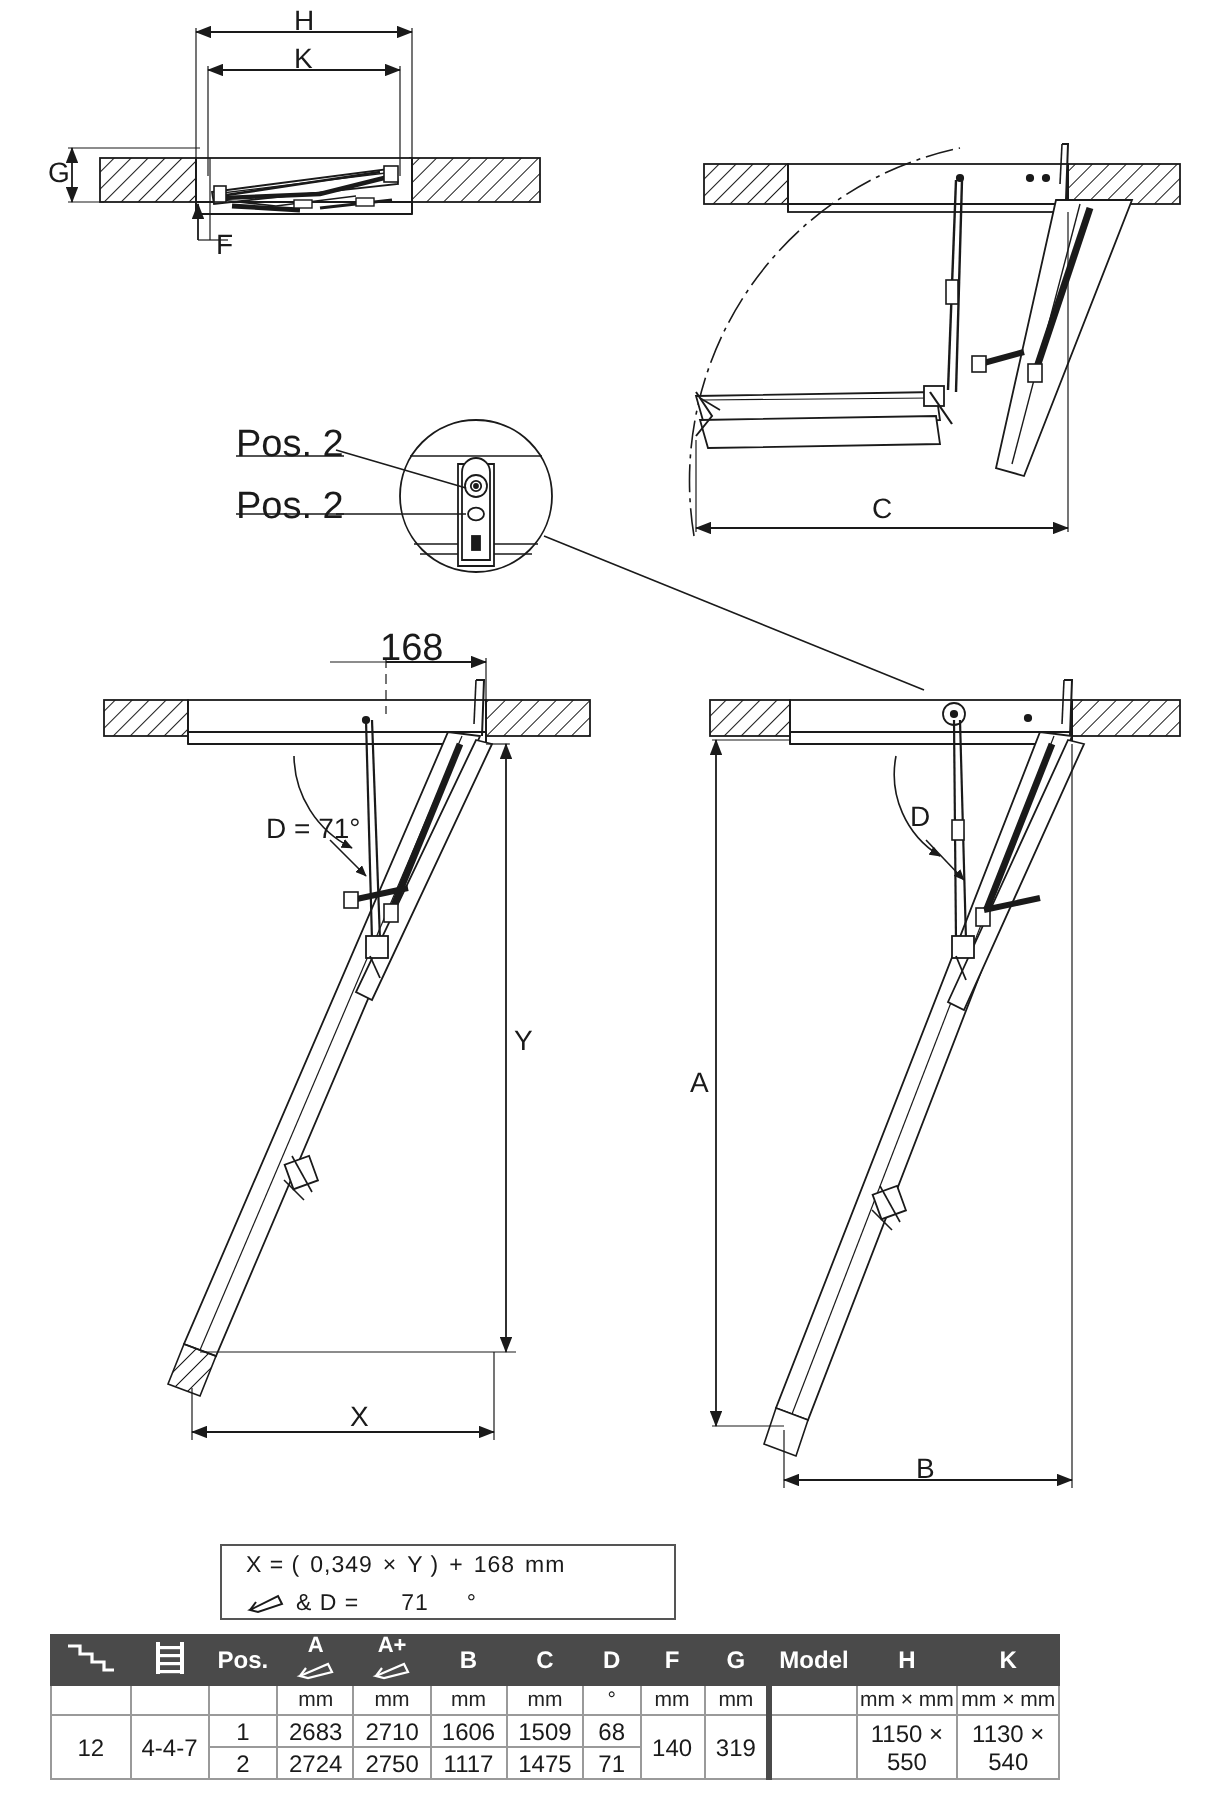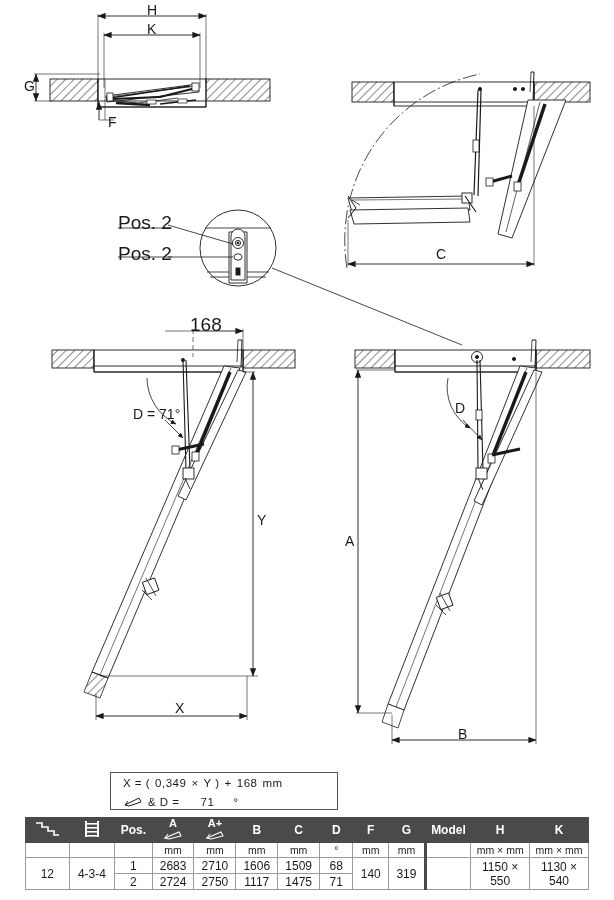--- a/index.html
+++ b/index.html
@@ -20,21 +20,21 @@
   }
   .formula-row{
     display:flex;align-items:center;height:19px;padding-left:12px;
     font-size:11.5px;letter-spacing:.5px;
   }
   .formula-row span{margin-right:5px;}
   .fi{display:inline-block;width:20px;height:11px;margin-right:6px;}
 
   
   .tbl-wrap{position:absolute;left:25px;top:817px;width:564px;}
-  table.spec{border-collapse:collapse;width:564px;font-size:11.5px;}
+  table.spec{border-collapse:collapse;width:505px;font-size:11.5px;}
   table.spec td,table.spec th{
     border:1px solid #9a9a9a;text-align:center;vertical-align:middle;
     padding:0;font-weight:400;
   }
   table.spec thead th{
     background:#4a4a4a;color:#ffffff;font-weight:700;
     height:23px;font-size:12px;border-color:#4a4a4a;
   }
   .unit-row td{height:14px;font-size:10.5px;color:#222;background:#fff;}
   .data-row td{height:15px;font-size:12px;color:#1a1a1a;background:#fff;}
@@ -393,21 +393,21 @@
         <td>mm</td>
         <td>°</td>
         <td>mm</td>
         <td>mm</td>
         <td class="thick-l"></td>
         <td>mm × mm</td>
         <td>mm × mm</td>
       </tr>
       <tr class="data-row">
         <td rowspan="2">12</td>
-        <td rowspan="2">4-3-4</td>
+        <td rowspan="2">4-4-7</td>
         <td>1</td>
         <td>2683</td>
         <td>2710</td>
         <td>1606</td>
         <td>1509</td>
         <td>68</td>
         <td rowspan="2">140</td>
         <td rowspan="2">319</td>
         <td class="thick-l" rowspan="2"></td>
         <td rowspan="2">1150 × 550</td>

